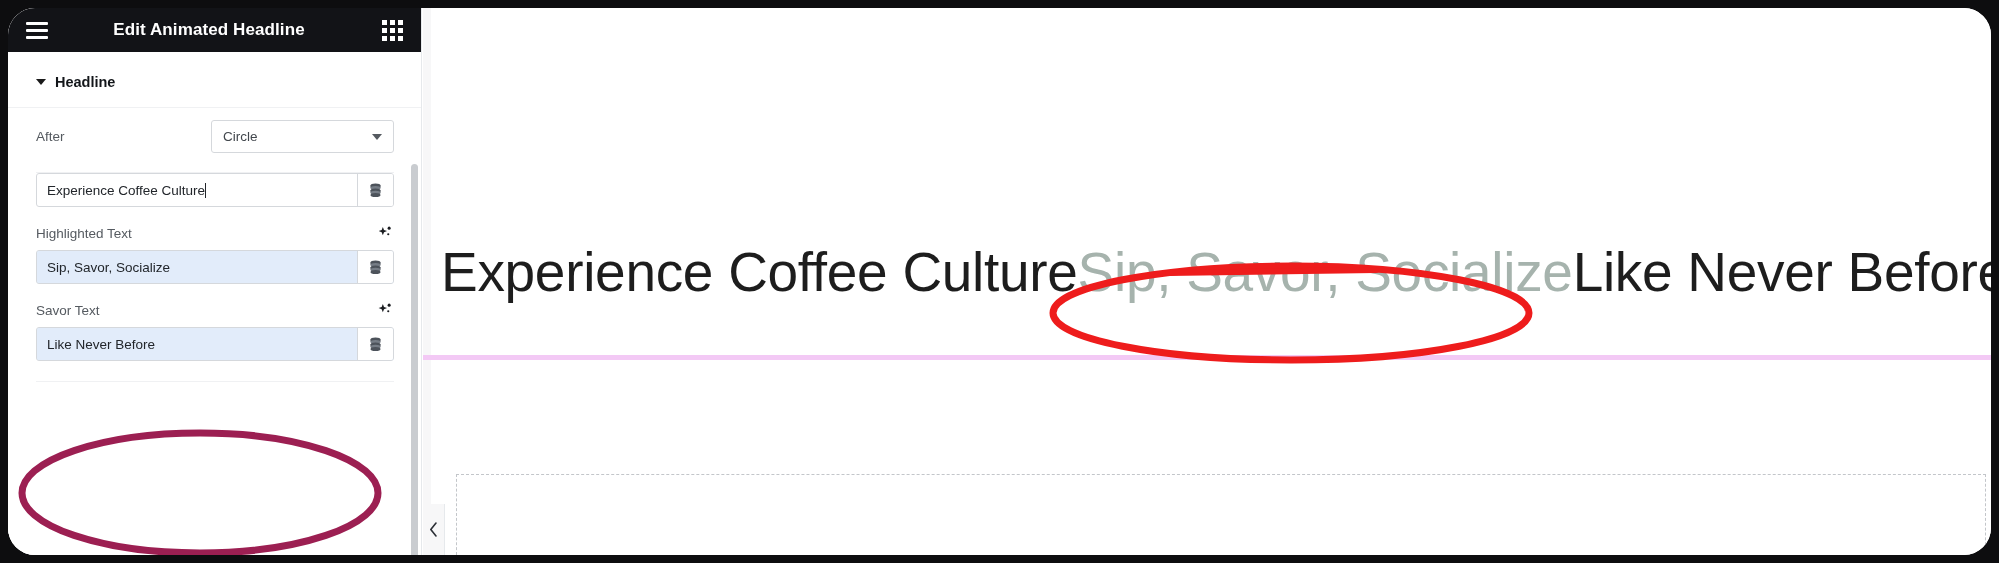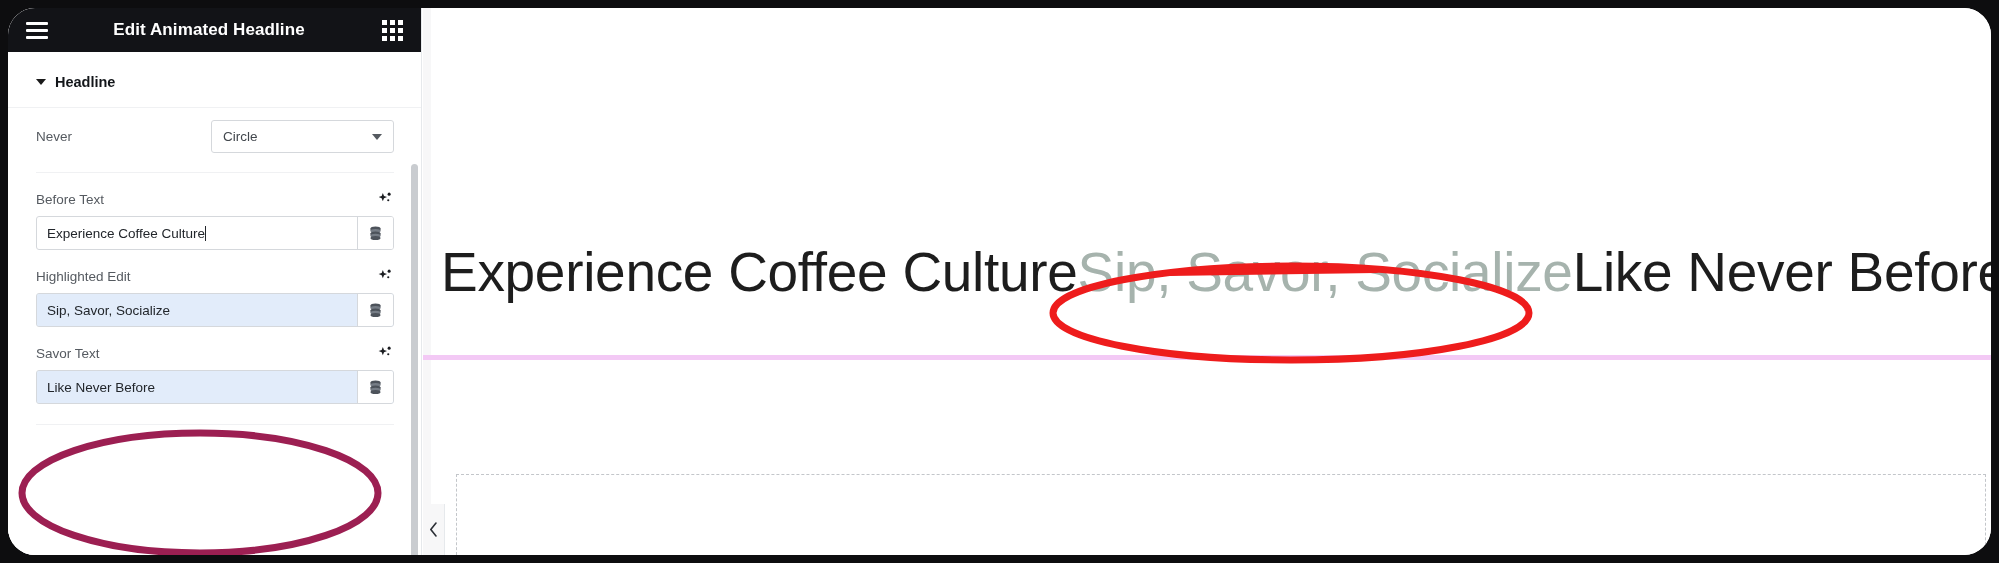--- a/index.html
+++ b/index.html
@@ -285,38 +285,30 @@
 
     <div id="panel-body">
 
       <div class="section-head">
         <div class="caret-down"></div>
         <div class="section-head-label">Headline</div>
       </div>
 
 
       <div class="ctrl-row">
-        <div class="ctrl-label">Never</div>
+        <div class="ctrl-label">After</div>
         <div class="select-box">
           <div class="select-value">Circle</div>
           <div class="select-caret"></div>
         </div>
       </div>
 
       <div class="divider"></div>
 
       <div class="field-group">
-        <div class="field-head">
-          <div class="field-label">Before Text</div>
-          <svg class="ai-icon" viewBox="0 0 20 20">
-            <path d="M7.6 3.2 L8.9 6.6 L12.3 7.9 L8.9 9.2 L7.6 12.6 L6.3 9.2 L2.9 7.9 L6.3 6.6 Z" fill="#1b1d21"></path>
-            <circle cx="14.6" cy="4.6" r="1.7" fill="#1b1d21"></circle>
-            <circle cx="13.6" cy="11.4" r="1.2" fill="#1b1d21"></circle>
-          </svg>
-        </div>
         <div class="input-wrap">
           <div class="txt" style="display:flex;align-items:center;">
             <span>Experience Coffee Culture</span>
               <span class="caret-bar"></span>
           </div>
           <div class="tag-btn">
             <svg width="13" height="15" viewBox="0 0 13 15">
               <ellipse cx="6.5" cy="2.6" rx="5" ry="2.1" fill="#4d535b"></ellipse>
               <rect x="1.5" y="2.6" width="10" height="2.2" fill="#4d535b"></rect>
               <ellipse cx="6.5" cy="5" rx="5" ry="2" fill="#767d86"></ellipse>
@@ -324,21 +316,21 @@
               <rect x="1.5" y="7.4" width="10" height="2.2" fill="#4d535b"></rect>
               <ellipse cx="6.5" cy="9.8" rx="5" ry="2" fill="#767d86"></ellipse>
               <ellipse cx="6.5" cy="12" rx="5" ry="2" fill="#4d535b"></ellipse>
             </svg>
           </div>
         </div>
       </div>
 
       <div class="field-group">
         <div class="field-head">
-          <div class="field-label">Highlighted Edit</div>
+          <div class="field-label">Highlighted Text</div>
           <svg class="ai-icon" viewBox="0 0 20 20">
             <path d="M7.6 3.2 L8.9 6.6 L12.3 7.9 L8.9 9.2 L7.6 12.6 L6.3 9.2 L2.9 7.9 L6.3 6.6 Z" fill="#1b1d21"></path>
             <circle cx="14.6" cy="4.6" r="1.7" fill="#1b1d21"></circle>
             <circle cx="13.6" cy="11.4" r="1.2" fill="#1b1d21"></circle>
           </svg>
         </div>
         <div class="input-wrap sel">
           <div class="txt" style="display:flex;align-items:center;">
             <span>Sip, Savor, Socialize</span>
           </div>

